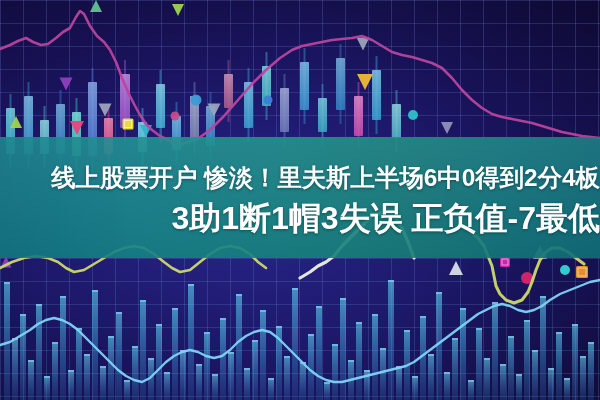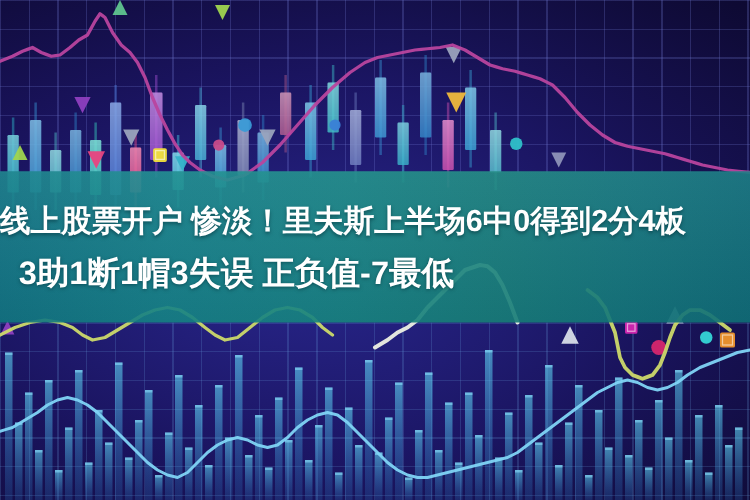--- a/index.html
+++ b/index.html
@@ -44,34 +44,34 @@
        rgba(20,126,128,0.90) 84%,
        rgba(16,118,126,0.90) 100%);
     mix-blend-mode:normal;
   }
   #banner:after{
     content:"";position:absolute;inset:0;
     background:linear-gradient(180deg, rgba(255,255,255,0.05), rgba(0,0,0,0.06));
   }
   #headline{
     position:absolute;left:0;top:137px;width:600px;height:121px;
-    display:flex;flex-direction:column;align-items:flex-start;justify-content:center;
+    display:flex;flex-direction:column;align-items:flex-end;justify-content:center;
     gap:6px;
   }
   #headline .tline{
     color:#ffffff;
     font-weight:bold;
     font-size:25px;
     line-height:34px;
     letter-spacing:0px;
     white-space:nowrap;
     text-shadow:0 1px 3px rgba(0,40,50,.55);
   }
   #headline .tline.l1{font-size:24.4px;}
-  #headline .tline.l2{font-size:26px;margin-left:15px;}
+  #headline .tline.l2{font-size:32px;margin-left:15px;}
 </style>
 </head>
 <body>
 
 <div id="stage">
 
   <div class="layer" id="bg-base"></div>
 
   <div class="layer" id="grid-upper"></div>
 

